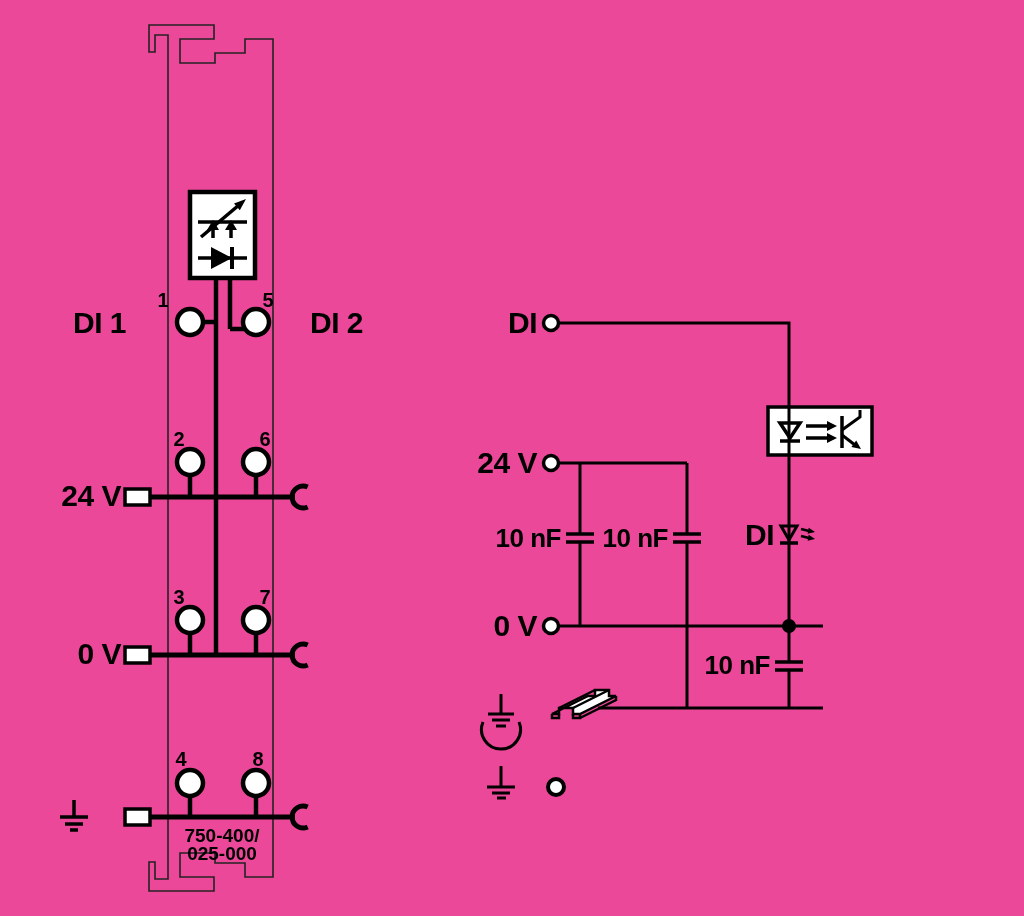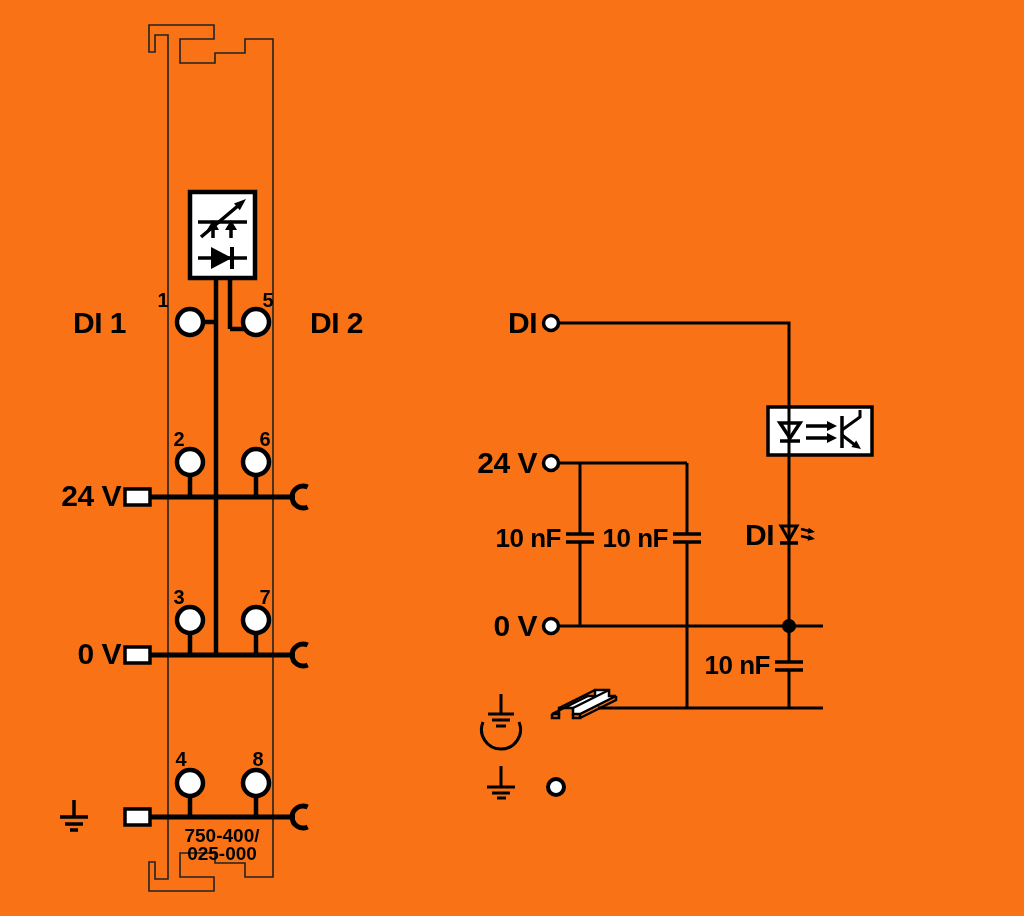--- a/index.html
+++ b/index.html
@@ -1,16 +1,16 @@
 <!DOCTYPE html>
 <html><head>
 <meta charset="utf-8">
 <style>
   html,body{margin:0;padding:0;background:#fff;}
-  .stage{position:relative;width:1024px;height:916px;background:#f97316;overflow:hidden;
+  .stage{position:relative;width:1024px;height:916px;background:#ec4899;overflow:hidden;
          font-family:"Liberation Sans", sans-serif;}
   svg{position:absolute;left:0;top:0;}
   text{font-family:"Liberation Sans", sans-serif;font-weight:bold;fill:#000;}
   .lbl{font-size:30px;letter-spacing:-0.5px;}
   .num{font-size:20px;}
   .part{font-size:19px;}
   .cap{font-size:26px;letter-spacing:-0.5px;}
 </style>
 </head>
 <body>

